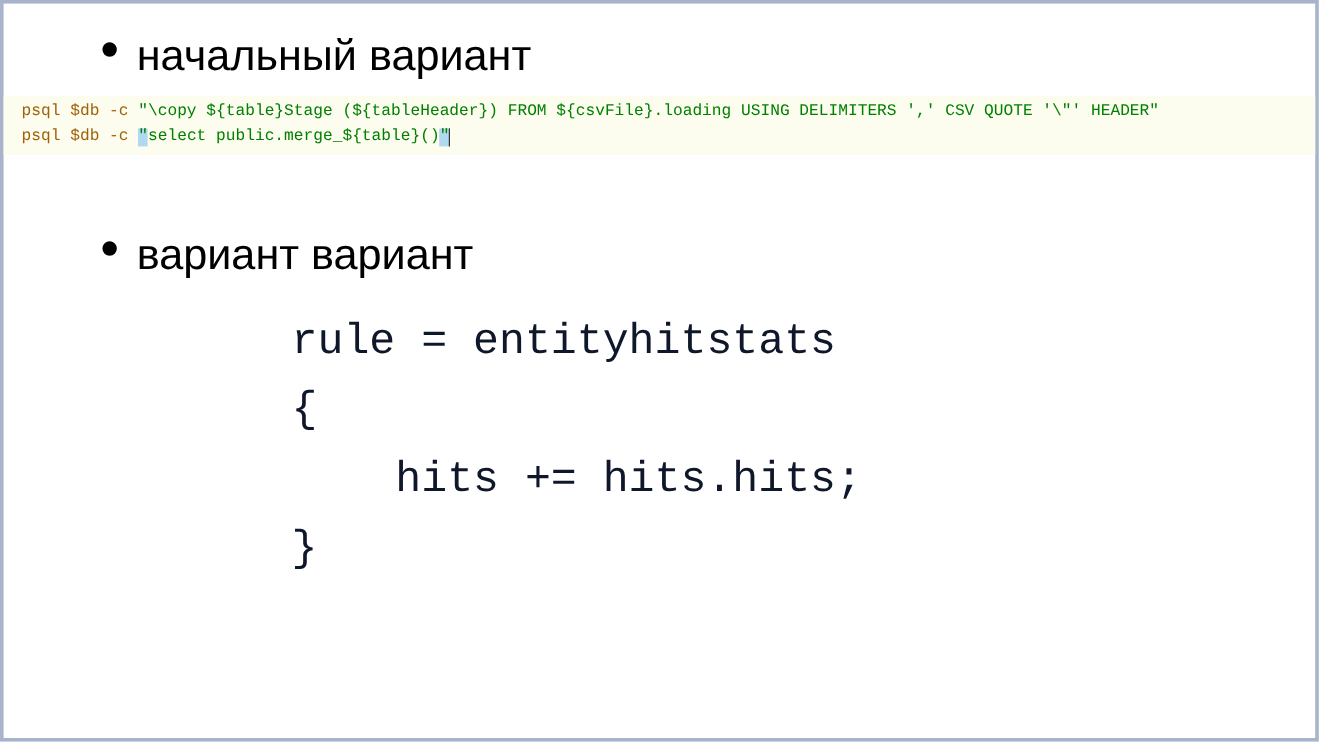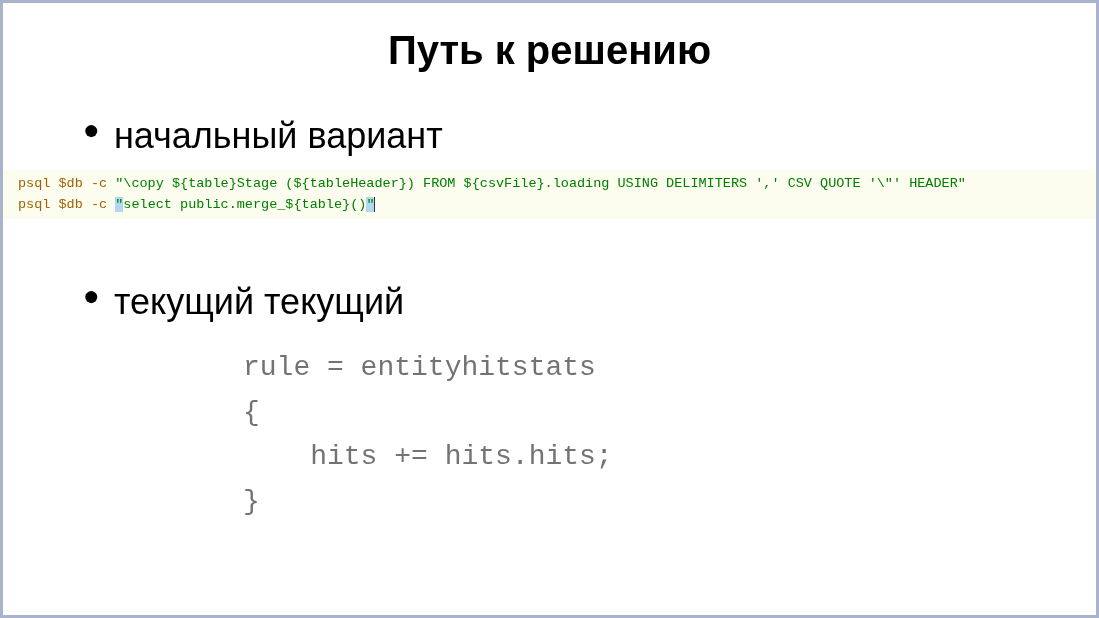--- a/index.html
+++ b/index.html
@@ -68,60 +68,59 @@
     }
     .code-highlight {
       background: #b0d8f0;
     }
     .cursor-bar {
       border-right: 1.5px solid #333;
       padding-right: 0;
     }
     .rule-code {
       font-family: 'Courier New', Courier, monospace;
-      font-size: 28px;
-      color: #737373;
+      font-size: 36px;
+      color: #0f172a;
       margin-left: 240px;
       margin-top: 20px;
       line-height: 1.6;
     }
     .rule-line {
       display: block;
       white-space: pre;
     }
     .bullet-item.second {
       margin-top: 60px;
     }
   </style>
 </head>
 <body>
 
 <div class="slide">
-  <h1 class="title">Путь к решению</h1>
 
   <div class="bullet-list">
     <div class="bullet-item">
       <span class="bullet-dot">●</span>
       <span class="bullet-text">начальный вариант</span>
     </div>
   </div>
 
   <div class="code-block">
     <span class="code-line">
       <span class="code-dark">psql $db -c </span><span class="code-green">"\copy ${table}Stage (${tableHeader}) FROM ${csvFile}.loading USING DELIMITERS ',' CSV QUOTE '\"' HEADER"</span>
     </span>
     <span class="code-line">
       <span class="code-dark">psql $db -c </span><span class="code-green code-highlight">"</span><span class="code-green">select public.merge_${table}()</span><span class="code-green code-highlight cursor-bar">"</span>
     </span>
   </div>
 
   <div class="bullet-list">
     <div class="bullet-item second">
       <span class="bullet-dot">●</span>
-      <span class="bullet-text">текущий текущий</span>
+      <span class="bullet-text">вариант вариант</span>
     </div>
   </div>
 
   <div class="rule-code">
     <span class="rule-line">rule = entityhitstats</span>
     <span class="rule-line">{</span>
     <span class="rule-line">    hits += hits.hits;</span>
     <span class="rule-line">}</span>
   </div>
 </div>

